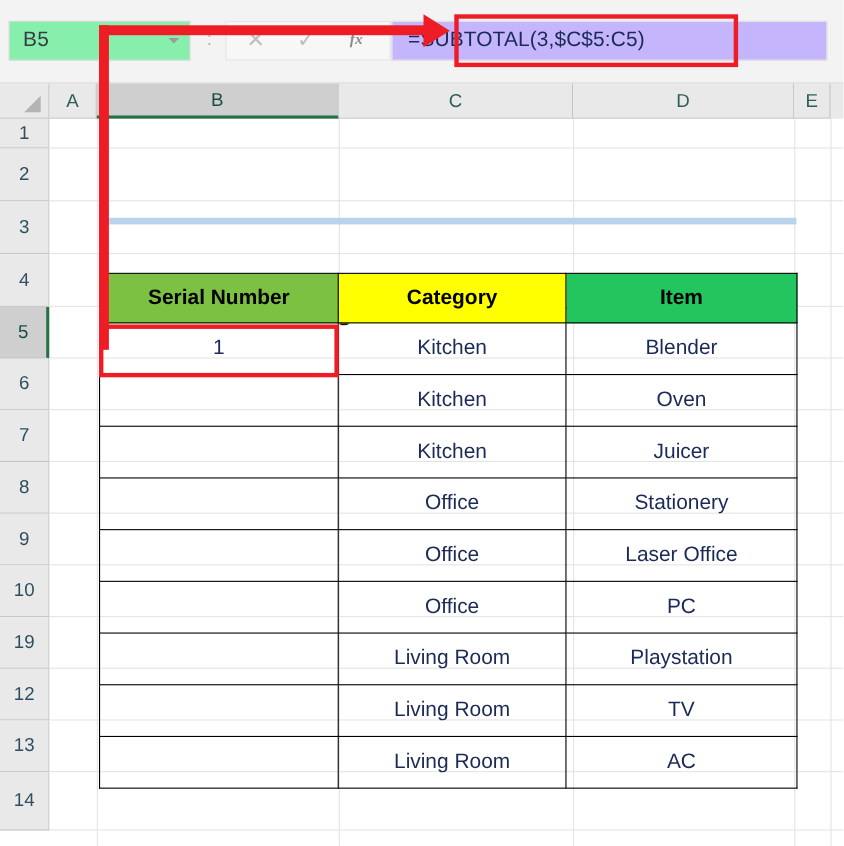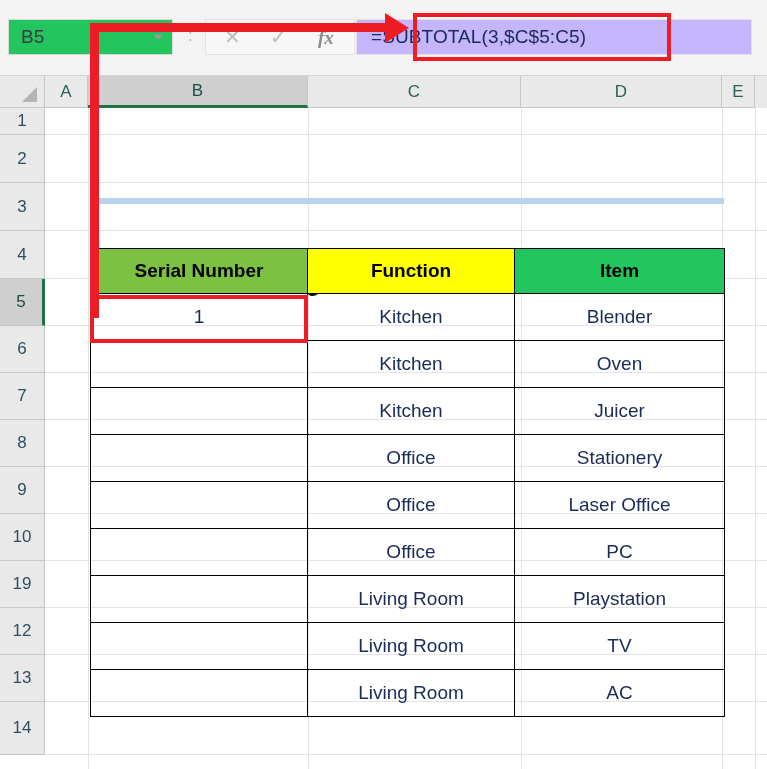--- a/index.html
+++ b/index.html
@@ -25,21 +25,21 @@
     left: 0; top: 0;
     width: 767px; height: 76px;
     background: #f3f3f3;
     border-bottom: 1px solid #d4d4d4;
   }
 
   .namebox {
     position: absolute;
     left: 8px; top: 19px;
     width: 165px; height: 36px;
-    background: #22c55e;
+    background: #86efac;
     border: 1px solid #d9d9d9;
     display: flex;
     align-items: center;
     padding-left: 12px;
   }
   .namebox-text {
     font-size: 19px;
     color: #3b3b47;
     letter-spacing: .2px;
   }
@@ -77,21 +77,21 @@
     line-height: 1;
   }
   .fb-icon.cancel { left: 18px; }
   .fb-icon.confirm { left: 64px; }
   .fb-icon.fx {
     left: 112px;
     font-family: "Liberation Serif", serif;
     font-style: italic;
     font-weight: bold;
     color: #8d8d8d;
-    font-size: 19px;
+    font-size: 14px;
   }
 
   .formula-input {
     position: absolute;
     left: 356px; top: 19px;
     width: 396px; height: 36px;
     background: #c4b5fd;
     border: 1px solid #e2e2e2;
     display: flex;
     align-items: center;
@@ -358,21 +358,21 @@
 
     <table class="tbl" style="left:45px; top:140px; width:634px;padding-left:36px;">
       <colgroup>
         <col style="width:217px">
         <col style="width:207px">
         <col style="width:210px">
       </colgroup>
       <thead>
         <tr>
           <th class="th-serial">Serial Number</th>
-          <th class="th-category">Function</th>
+          <th class="th-category">Category</th>
           <th class="th-item">Item</th>
         </tr>
       </thead>
       <tbody id="tbl-body">
           <tr>
             <td>1</td>
             <td>Kitchen</td>
             <td>Blender</td>
           </tr>
           <tr>

